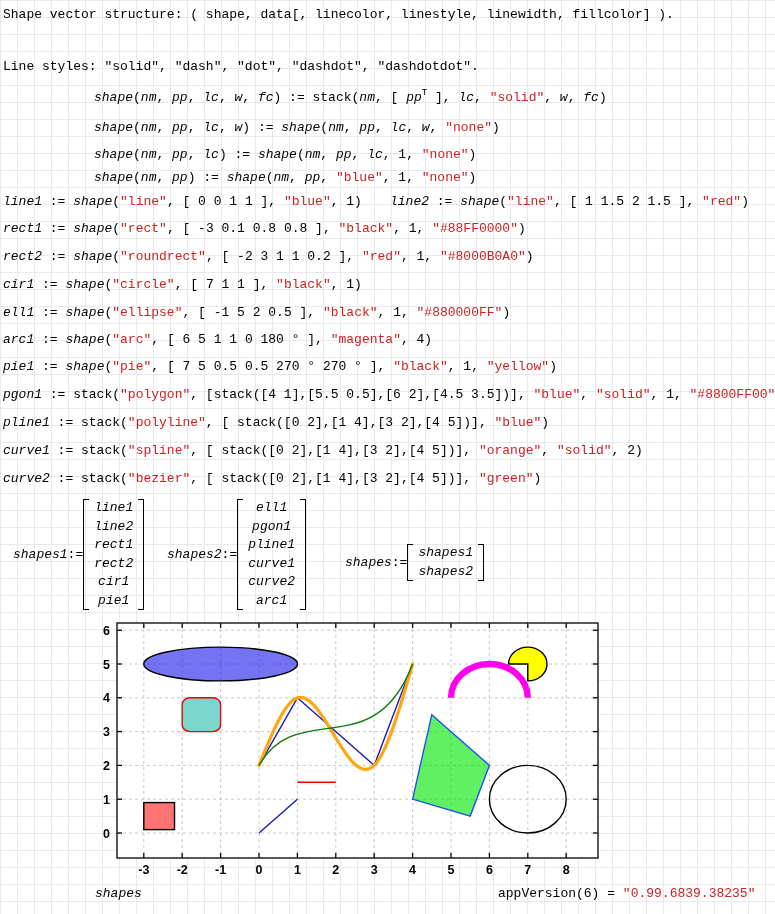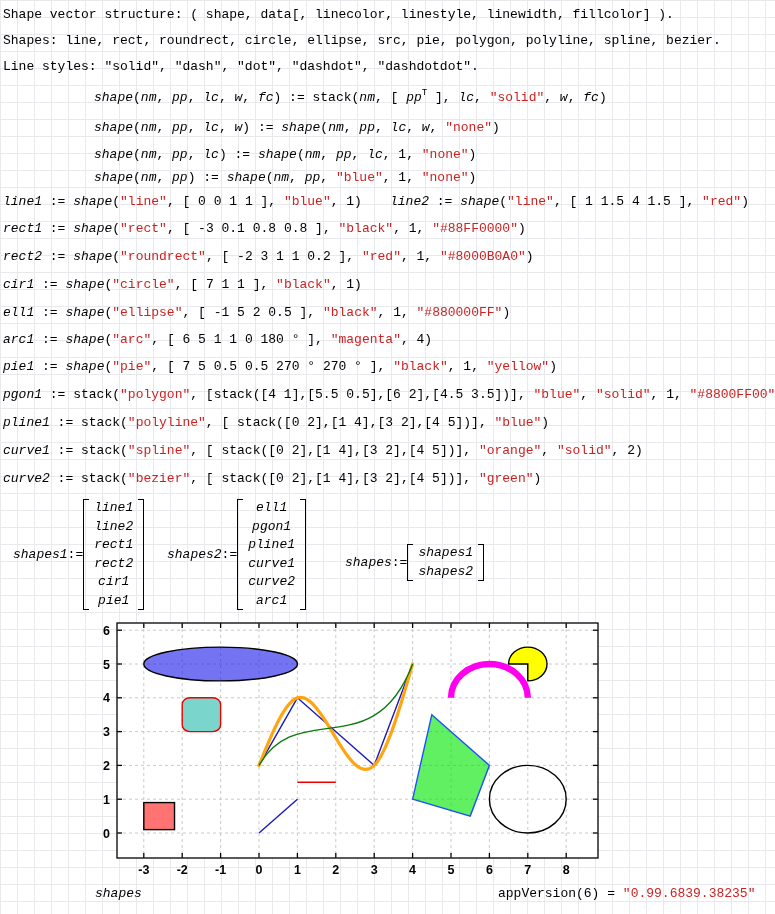--- a/index.html
+++ b/index.html
@@ -24,28 +24,27 @@
   .brk{align-self:stretch;width:5px;}
   .brk-l{border-left:1.4px solid #000;border-top:1.4px solid #000;border-bottom:1.4px solid #000;}
   .brk-r{border-right:1.4px solid #000;border-top:1.4px solid #000;border-bottom:1.4px solid #000;}
   svg text{font-family:"Liberation Sans","DejaVu Sans",sans-serif;font-weight:bold;font-size:12.5px;fill:#000;}
 </style>
 </head>
 <body>
 
 <div id="worksheet">
     <div class="ml" style="left: 3px; top: 7px;"><span class="tk-p">Shape vector structure: ( shape, data[, linecolor, linestyle, linewidth, fillcolor] ).</span></div>
-    <div class="ml" style="left: 3px; top: 33px;"><span class="tk-p">Shapes: line, rect, roundrect, circle, ellipse, src, pie, polygon, polyline, spline, bezier.</span></div>
     <div class="ml" style="left: 3px; top: 59px;"><span class="tk-p">Line styles: "solid", "dash", "dot", "dashdot", "dashdotdot".</span></div>
     <div class="ml" style="left: 94px; top: 90px;"><span class="tk-v">shape</span><span class="tk-p">(</span><span class="tk-v">nm</span><span class="tk-p">, </span><span class="tk-v">pp</span><span class="tk-p">, </span><span class="tk-v">lc</span><span class="tk-p">, </span><span class="tk-v">w</span><span class="tk-p">, </span><span class="tk-v">fc</span><span class="tk-p">) := stack(</span><span class="tk-v">nm</span><span class="tk-p">, [ </span><span class="tk-v">pp</span><span class="tk-u">T</span><span class="tk-p"> ], </span><span class="tk-v">lc</span><span class="tk-p">, </span><span class="tk-s" style="color: rgb(204, 34, 34);">"solid"</span><span class="tk-p">, </span><span class="tk-v">w</span><span class="tk-p">, </span><span class="tk-v">fc</span><span class="tk-p">)</span></div>
     <div class="ml" style="left: 94px; top: 120px;"><span class="tk-v">shape</span><span class="tk-p">(</span><span class="tk-v">nm</span><span class="tk-p">, </span><span class="tk-v">pp</span><span class="tk-p">, </span><span class="tk-v">lc</span><span class="tk-p">, </span><span class="tk-v">w</span><span class="tk-p">) := </span><span class="tk-v">shape</span><span class="tk-p">(</span><span class="tk-v">nm</span><span class="tk-p">, </span><span class="tk-v">pp</span><span class="tk-p">, </span><span class="tk-v">lc</span><span class="tk-p">, </span><span class="tk-v">w</span><span class="tk-p">, </span><span class="tk-s" style="color: rgb(204, 34, 34);">"none"</span><span class="tk-p">)</span></div>
     <div class="ml" style="left: 94px; top: 147px;"><span class="tk-v">shape</span><span class="tk-p">(</span><span class="tk-v">nm</span><span class="tk-p">, </span><span class="tk-v">pp</span><span class="tk-p">, </span><span class="tk-v">lc</span><span class="tk-p">) := </span><span class="tk-v">shape</span><span class="tk-p">(</span><span class="tk-v">nm</span><span class="tk-p">, </span><span class="tk-v">pp</span><span class="tk-p">, </span><span class="tk-v">lc</span><span class="tk-p">, 1, </span><span class="tk-s" style="color: rgb(204, 34, 34);">"none"</span><span class="tk-p">)</span></div>
     <div class="ml" style="left: 94px; top: 170px;"><span class="tk-v">shape</span><span class="tk-p">(</span><span class="tk-v">nm</span><span class="tk-p">, </span><span class="tk-v">pp</span><span class="tk-p">) := </span><span class="tk-v">shape</span><span class="tk-p">(</span><span class="tk-v">nm</span><span class="tk-p">, </span><span class="tk-v">pp</span><span class="tk-p">, </span><span class="tk-s" style="color: rgb(204, 34, 34);">"blue"</span><span class="tk-p">, 1, </span><span class="tk-s" style="color: rgb(204, 34, 34);">"none"</span><span class="tk-p">)</span></div>
     <div class="ml" style="left: 3px; top: 194px;"><span class="tk-v">line1</span><span class="tk-p"> := </span><span class="tk-v">shape</span><span class="tk-p">(</span><span class="tk-s" style="color: rgb(204, 34, 34);">"line"</span><span class="tk-p">, [ 0 0 1 1 ], </span><span class="tk-s" style="color: rgb(204, 34, 34);">"blue"</span><span class="tk-p">, 1)</span></div>
-    <div class="ml" style="left: 390px; top: 194px;"><span class="tk-v">line2</span><span class="tk-p"> := </span><span class="tk-v">shape</span><span class="tk-p">(</span><span class="tk-s" style="color: rgb(204, 34, 34);">"line"</span><span class="tk-p">, [ 1 1.5 4 1.5 ], </span><span class="tk-s" style="color: rgb(204, 34, 34);">"red"</span><span class="tk-p">)</span></div>
+    <div class="ml" style="left: 390px; top: 194px;"><span class="tk-v">line2</span><span class="tk-p"> := </span><span class="tk-v">shape</span><span class="tk-p">(</span><span class="tk-s" style="color: rgb(204, 34, 34);">"line"</span><span class="tk-p">, [ 1 1.5 2 1.5 ], </span><span class="tk-s" style="color: rgb(204, 34, 34);">"red"</span><span class="tk-p">)</span></div>
     <div class="ml" style="left: 3px; top: 221px;"><span class="tk-v">rect1</span><span class="tk-p"> := </span><span class="tk-v">shape</span><span class="tk-p">(</span><span class="tk-s" style="color: rgb(204, 34, 34);">"rect"</span><span class="tk-p">, [ -3 0.1 0.8 0.8 ], </span><span class="tk-s" style="color: rgb(204, 34, 34);">"black"</span><span class="tk-p">, 1, </span><span class="tk-s" style="color: rgb(204, 34, 34);">"#88FF0000"</span><span class="tk-p">)</span></div>
     <div class="ml" style="left: 3px; top: 249px;"><span class="tk-v">rect2</span><span class="tk-p"> := </span><span class="tk-v">shape</span><span class="tk-p">(</span><span class="tk-s" style="color: rgb(204, 34, 34);">"roundrect"</span><span class="tk-p">, [ -2 3 1 1 0.2 ], </span><span class="tk-s" style="color: rgb(204, 34, 34);">"red"</span><span class="tk-p">, 1, </span><span class="tk-s" style="color: rgb(204, 34, 34);">"#8000B0A0"</span><span class="tk-p">)</span></div>
     <div class="ml" style="left: 3px; top: 277px;"><span class="tk-v">cir1</span><span class="tk-p"> := </span><span class="tk-v">shape</span><span class="tk-p">(</span><span class="tk-s" style="color: rgb(204, 34, 34);">"circle"</span><span class="tk-p">, [ 7 1 1 ], </span><span class="tk-s" style="color: rgb(204, 34, 34);">"black"</span><span class="tk-p">, 1)</span></div>
     <div class="ml" style="left: 3px; top: 305px;"><span class="tk-v">ell1</span><span class="tk-p"> := </span><span class="tk-v">shape</span><span class="tk-p">(</span><span class="tk-s" style="color: rgb(204, 34, 34);">"ellipse"</span><span class="tk-p">, [ -1 5 2 0.5 ], </span><span class="tk-s" style="color: rgb(204, 34, 34);">"black"</span><span class="tk-p">, 1, </span><span class="tk-s" style="color: rgb(204, 34, 34);">"#880000FF"</span><span class="tk-p">)</span></div>
     <div class="ml" style="left: 3px; top: 332px;"><span class="tk-v">arc1</span><span class="tk-p"> := </span><span class="tk-v">shape</span><span class="tk-p">(</span><span class="tk-s" style="color: rgb(204, 34, 34);">"arc"</span><span class="tk-p">, [ 6 5 1 1 0 180 ° ], </span><span class="tk-s" style="color: rgb(204, 34, 34);">"magenta"</span><span class="tk-p">, 4)</span></div>
     <div class="ml" style="left: 3px; top: 359px;"><span class="tk-v">pie1</span><span class="tk-p"> := </span><span class="tk-v">shape</span><span class="tk-p">(</span><span class="tk-s" style="color: rgb(204, 34, 34);">"pie"</span><span class="tk-p">, [ 7 5 0.5 0.5 270 ° 270 ° ], </span><span class="tk-s" style="color: rgb(204, 34, 34);">"black"</span><span class="tk-p">, 1, </span><span class="tk-s" style="color: rgb(204, 34, 34);">"yellow"</span><span class="tk-p">)</span></div>
     <div class="ml" style="left: 3px; top: 387px;"><span class="tk-v">pgon1</span><span class="tk-p"> := stack(</span><span class="tk-s" style="color: rgb(204, 34, 34);">"polygon"</span><span class="tk-p">, [stack([4 1],[5.5 0.5],[6 2],[4.5 3.5])], </span><span class="tk-s" style="color: rgb(204, 34, 34);">"blue"</span><span class="tk-p">, </span><span class="tk-s" style="color: rgb(204, 34, 34);">"solid"</span><span class="tk-p">, 1, </span><span class="tk-s" style="color: rgb(204, 34, 34);">"#8800FF00"</span></div>
     <div class="ml" style="left: 3px; top: 415px;"><span class="tk-v">pline1</span><span class="tk-p"> := stack(</span><span class="tk-s" style="color: rgb(204, 34, 34);">"polyline"</span><span class="tk-p">, [ stack([0 2],[1 4],[3 2],[4 5])], </span><span class="tk-s" style="color: rgb(204, 34, 34);">"blue"</span><span class="tk-p">)</span></div>
     <div class="ml" style="left: 3px; top: 443px;"><span class="tk-v">curve1</span><span class="tk-p"> := stack(</span><span class="tk-s" style="color: rgb(204, 34, 34);">"spline"</span><span class="tk-p">, [ stack([0 2],[1 4],[3 2],[4 5])], </span><span class="tk-s" style="color: rgb(204, 34, 34);">"orange"</span><span class="tk-p">, </span><span class="tk-s" style="color: rgb(204, 34, 34);">"solid"</span><span class="tk-p">, 2)</span></div>
     <div class="ml" style="left: 3px; top: 471px;"><span class="tk-v">curve2</span><span class="tk-p"> := stack(</span><span class="tk-s" style="color: rgb(204, 34, 34);">"bezier"</span><span class="tk-p">, [ stack([0 2],[1 4],[3 2],[4 5])], </span><span class="tk-s" style="color: rgb(204, 34, 34);">"green"</span><span class="tk-p">)</span></div>

